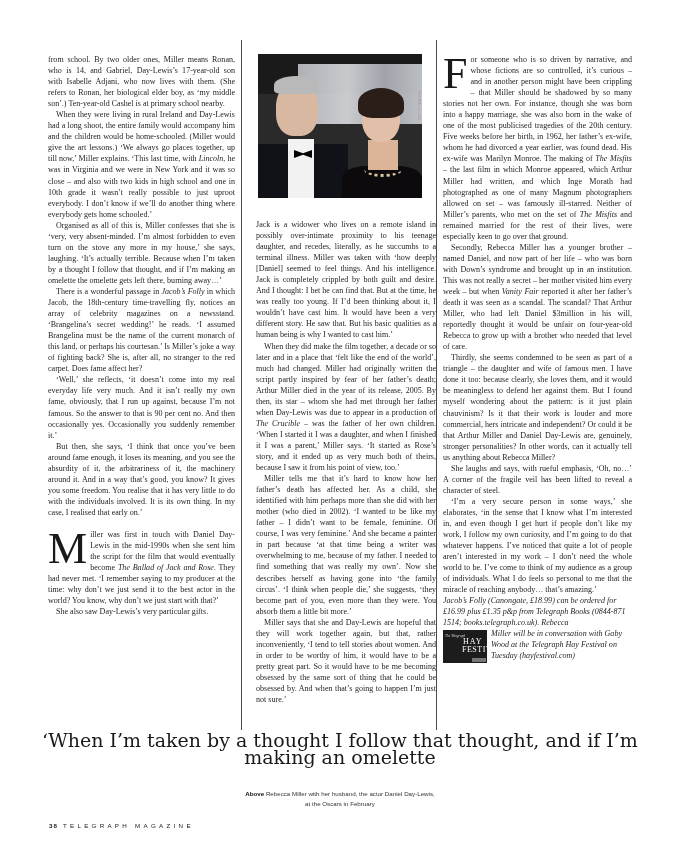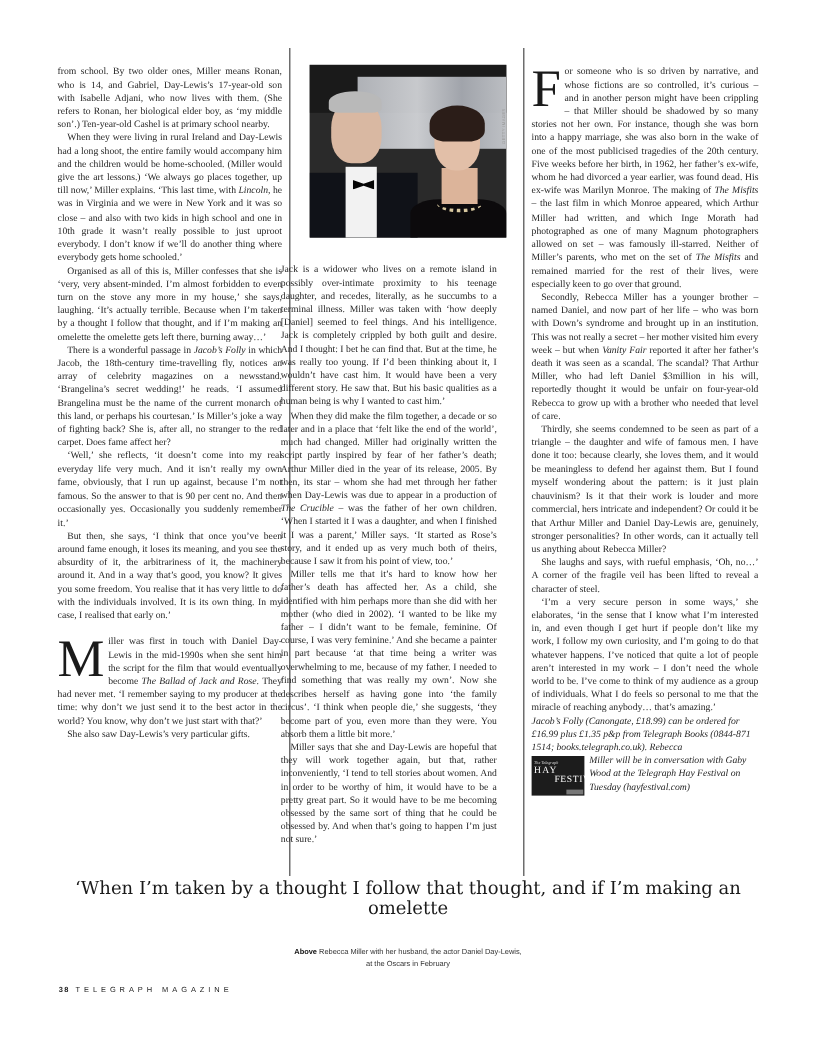--- a/index.html
+++ b/index.html
@@ -4,21 +4,21 @@
 <style>
   html, body { margin: 0; padding: 0; background: #ffffff; }
   body { width: 680px; height: 864px; position: relative; overflow: hidden;
          font-family: "Liberation Serif", "DejaVu Serif", serif; color: #1e1e1e; }
   .col { position: absolute; font-size: 8.05px; line-height: 11.05px; text-align: justify;
          hyphens: manual; }
   .col p { margin: 0; text-indent: 8px; }
   .col p.noindent { text-indent: 0; }
   .col i { font-style: italic; }
   #col1 { left: 48px; top: 54px; width: 187px; }
-  #col2 { left: 234px; top: 219px; width: 180px; }
+  #col2 { left: 256px; top: 219px; width: 180px; }
   #col3 { left: 443px; top: 54px; width: 189px; }
   .rule { position: absolute; width: 1px; background: #4a4a4a; }
   #rule1 { left: 241px; top: 40px; height: 690px; }
   #rule2 { left: 436px; top: 40px; height: 690px; }
   .photo { position: absolute; left: 258px; top: 54px; width: 164px; height: 144px;
            background: #2a2a2a; overflow: hidden; }
   .photo .bg-top { position: absolute; left: 0; top: 0; width: 100%; height: 40px; background: #1a1a1a; }
   .photo .drape { position: absolute; left: 40px; top: 10px; width: 124px; height: 60px;
                   background: linear-gradient(90deg, #c9ccd2, #e6e8ec 40%, #b8bcc4 70%, #d8dbe0); opacity: .85; }
   .photo .man-suit { position: absolute; left: 0; top: 90px; width: 90px; height: 60px; background: #101218; }
@@ -39,25 +39,25 @@
   .photo .necklace { position: absolute; left: 106px; top: 108px; width: 38px; height: 12px; border-bottom: 3px dotted #d8c8a0;
                      border-radius: 0 0 50% 50%; }
   .credit { position: absolute; left: 418px; top: 120px; font-family: "Liberation Sans", sans-serif; font-size: 3.5px;
             color: #9a9a9a; transform: rotate(-90deg); transform-origin: left top; letter-spacing: .3px; white-space: nowrap; }
   .dropcap { float: left; font-size: 44px; line-height: 34px; margin: 2px 3px -2px 0; font-weight: normal;
              font-family: "Liberation Serif", serif; color: #1a1a1a; padding-top: 1px; }
   .footnote { font-style: italic; text-align: left; line-height: 11px; }
   .hay { float: left; width: 44px; height: 33px; background: #1c1c1c; color: #ffffff; margin: 2px 4px 0 0;
          font-family: "Liberation Serif", serif; position: relative; }
   .hay .t1 { position: absolute; left: 2px; top: 1px; font-size: 3.5px; font-style: italic; color: #dcdcdc; }
-  .hay .t2 { position: absolute; left: 2px; top: 8px; font-size: 8px; letter-spacing: 1px; line-height: 8px; font-style: normal; }
+  .hay .t2 { position: absolute; left: 20px; top: 8px; font-size: 8px; letter-spacing: 1px; line-height: 8px; font-style: normal; }
   .hay .t3 { position: absolute; left: 19px; top: 16px; font-size: 8px; letter-spacing: .5px; line-height: 8px; font-style: normal; }
   .hay .t4 { position: absolute; right: 1px; bottom: 1px; width: 14px; height: 4px; background: #777; }
   .pullquote { position: absolute; left: 40px; top: 732px; width: 600px; text-align: center;
-               font-family: "DejaVu Serif", serif; font-size: 15px; line-height: 16.5px; color: #1a1a1a; }
+               font-family: "DejaVu Serif", serif; font-size: 19px; line-height: 16.5px; color: #1a1a1a; }
   .caption { position: absolute; left: 160px; top: 789px; width: 360px; text-align: center;
              font-family: "Liberation Sans", sans-serif; font-size: 6.2px; line-height: 10px; color: #333; }
   .caption b { font-weight: bold; color: #111; }
   .folio { position: absolute; left: 49px; top: 822px; font-family: "Liberation Sans", sans-serif; font-size: 6.2px;
            letter-spacing: 3.3px; color: #222; white-space: nowrap; }
   .folio .num { font-weight: bold; letter-spacing: 1px; margin-right: 5px; }
 </style>
 </head>
 <body>
 

